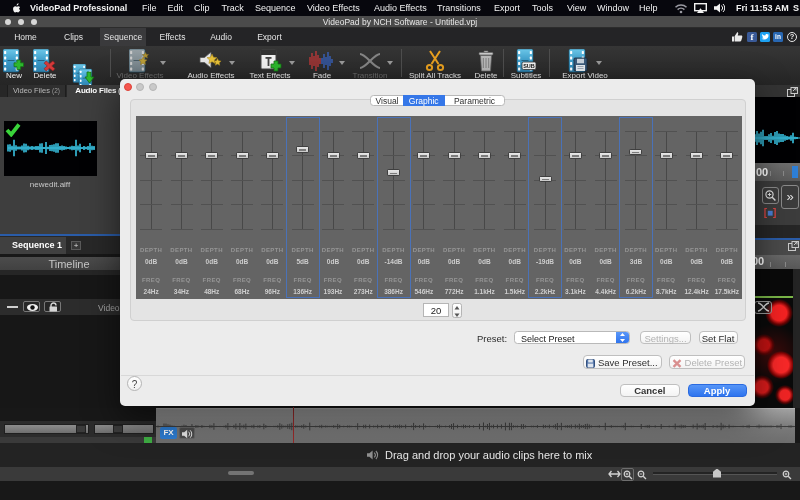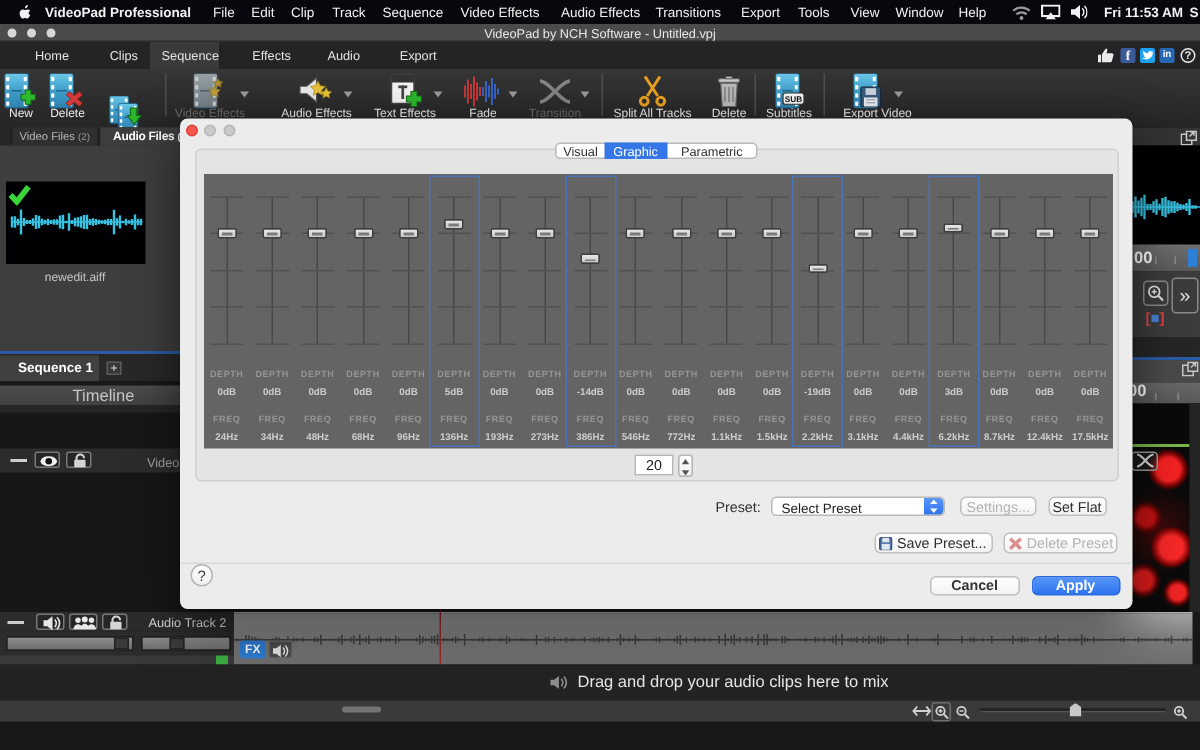--- a/index.html
+++ b/index.html
@@ -7,21 +7,21 @@
 .abs{position:absolute;}
 
 #menubar{left:0;top:0;width:800px;height:16px;background:#07070d;color:#f2f2f2;font-size:9px;}
 #menubar .mi{position:absolute;top:3px;}
 
 #apptitle{left:0;top:16px;width:800px;height:12px;background:#4b4b4b;border-bottom:1px solid #2c2c2c;}
 #apptitle .tl{position:absolute;top:3px;width:6px;height:6px;border-radius:50%;background:#d7d7d7;}
 #apptitle .t{position:absolute;top:1px;width:100%;text-align:center;color:#e8e8e8;font-size:8.5px;}
 
 #tabbar{left:0;top:28px;width:800px;height:18px;background:#242426;color:#e4e4e4;font-size:8.5px;}
-#tabbar .tab{position:absolute;top:0;height:18px;line-height:18px;text-align:right;}
+#tabbar .tab{position:absolute;top:0;height:18px;line-height:18px;text-align:center;}
 #tabbar .sel{background:#3a3a3c;}
 
 #toolbar{left:0;top:46px;width:800px;height:39px;background:linear-gradient(#363636,#252525);}
 .tbi{position:absolute;color:#ededed;font-size:8.5px;text-align:center;}
 .tbi .lab{position:absolute;top:22px;width:100%;text-align:center;white-space:nowrap;font-size:8px;}
 .tbi.dis .lab{color:#6b6b6b;}
 .tsep{position:absolute;top:3px;width:1px;height:28px;background:#4e4e4e;}
 .caret{position:absolute;top:12px;width:0;height:0;border-left:3px solid transparent;border-right:3px solid transparent;border-top:4px solid #9a9a9a;}
 
 #mediapanel{left:0;top:85px;width:134px;height:149px;background:#3e3e3e;}
@@ -417,44 +417,20 @@
       </div>
   <div class="tbtn" style="left:44px;top:2px;width:17px;height:11px">
         <svg width="17" height="11" viewBox="0 0 17 11">
           <path d="M6 5V3.5a2.5 2.5 0 0 1 5 0" fill="none" stroke="#d5d5d5" stroke-width="1.4"></path>
           <rect x="4.5" y="4.5" width="7.5" height="5" fill="#d5d5d5" rx="0.5"></rect>
         </svg>
       </div>
   <div class="trklab" style="left:98px;top:3.5px;color:#a5a5a5">Video Track 2</div>
 </div>
 
-<div id="ahead" class="abs">
-  <div class="minus" style="left:5px;top:6px"></div>
-  <div class="tbtn" style="left:24px;top:1px;width:19px;height:11px">
-        <svg width="19" height="11" viewBox="0 0 19 11">
-          <path fill="#e8e8e8" d="M4 3.5h2.5L10 .8v9.4L6.5 7.5H4z"></path>
-          <path d="M11.5 3a3.5 3.5 0 0 1 0 5M13 1.5a5.5 5.5 0 0 1 0 8" stroke="#e8e8e8" fill="none" stroke-width="1.1"></path>
-        </svg>
-      </div>
-  <div class="tbtn" style="left:46px;top:1px;width:19px;height:11px">
-        <svg width="19" height="11" viewBox="0 0 19 11">
-          <circle cx="5" cy="3.5" r="1.8" fill="#e8e8e8"></circle>
-          <circle cx="9.5" cy="3" r="2" fill="#e8e8e8"></circle>
-          <circle cx="14" cy="3.5" r="1.8" fill="#e8e8e8"></circle>
-          <path d="M2 9.5c0-2 1.4-3.4 3-3.4s3 1.4 3 3.4zM6.7 9.5c0-2.2 1.2-3.7 2.8-3.7s2.8 1.5 2.8 3.7zM11 9.5c0-2 1.4-3.4 3-3.4s3 1.4 3 3.4z" fill="#e8e8e8"></path>
-        </svg>
-      </div>
-  <div class="tbtn" style="left:68px;top:1px;width:17px;height:11px">
-        <svg width="17" height="11" viewBox="0 0 17 11">
-          <path d="M6 5V3.5a2.5 2.5 0 0 1 5 0" fill="none" stroke="#d5d5d5" stroke-width="1.4"></path>
-          <rect x="4.5" y="4.5" width="7.5" height="5" fill="#d5d5d5" rx="0.5"></rect>
-        </svg>
-      </div>
-  <div class="trklab" style="left:99px;top:2px;color:#dadada">Audio Track 2</div>
-</div>
 
 <div id="asliders" class="abs">
       <div class="abs" style="left:0;top:16px;width:156px;height:6px;background:#3a3a3a"></div>
   <div class="hslider" style="left:4px;width:85px">
         <div class="hknob" style="left:71px"></div>
       </div>
   <div class="hslider" style="left:94px;width:60px">
         <div class="hknob" style="left:18px"></div>
       </div>
   <div class="greensq"></div>

